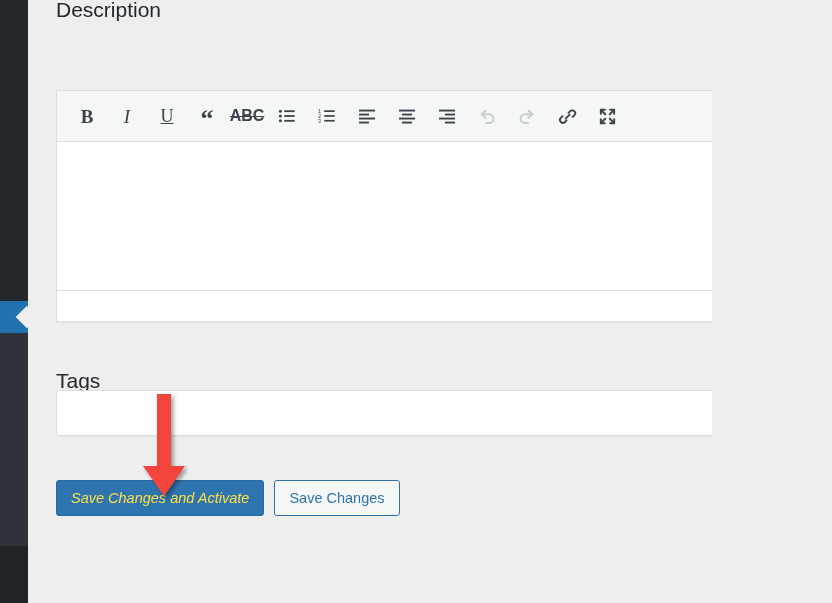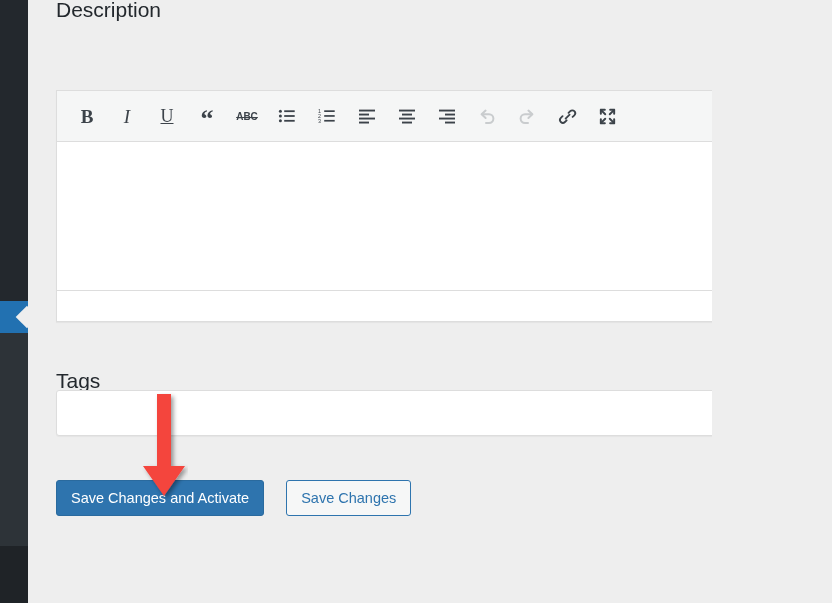--- a/index.html
+++ b/index.html
@@ -144,21 +144,21 @@
     text-decoration: underline;
   }
   .tb-btn .glyph-q {
     font-family: "Liberation Serif", serif;
     font-weight: bold;
     font-size: 26px;
     line-height: 1;
     margin-top: 6px;
   }
   .tb-btn .glyph-strike {
-    font-size: 10px;
+    font-size: 16px;
     letter-spacing: 0px;
     text-decoration: line-through;
     font-weight: 600;
   }
 
   .editor-body {
     height: 148px;
     background: #ffffff;
   }
   .editor-statusbar {
@@ -204,27 +204,28 @@
     white-space: nowrap;
     padding: 0 14px;
     height: 36px;
     display: flex;
     align-items: center;
     justify-content: center;
   }
   .btn-primary {
     background: #2e74ae;
     border: 1px solid #2a6a9e;
-    color: #ffffff;
+    color: #fde047;
+    font-style: italic;
   }
   .btn-secondary {
     background: #f6f7f7;
     border: 1px solid #2e74ae;
     color: #2e74ae;
-    margin-left: 22px;
+    margin-left: 10px;
   }
 
   
   .annot-arrow {
     position: absolute;
     left: 112px;
     top: 392px;
     width: 48px;
     height: 110px;
     pointer-events: none;

